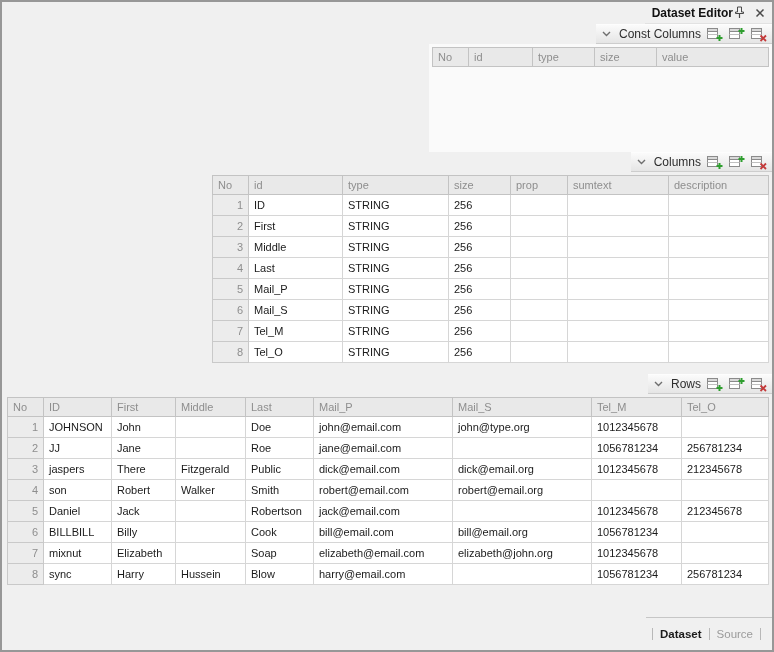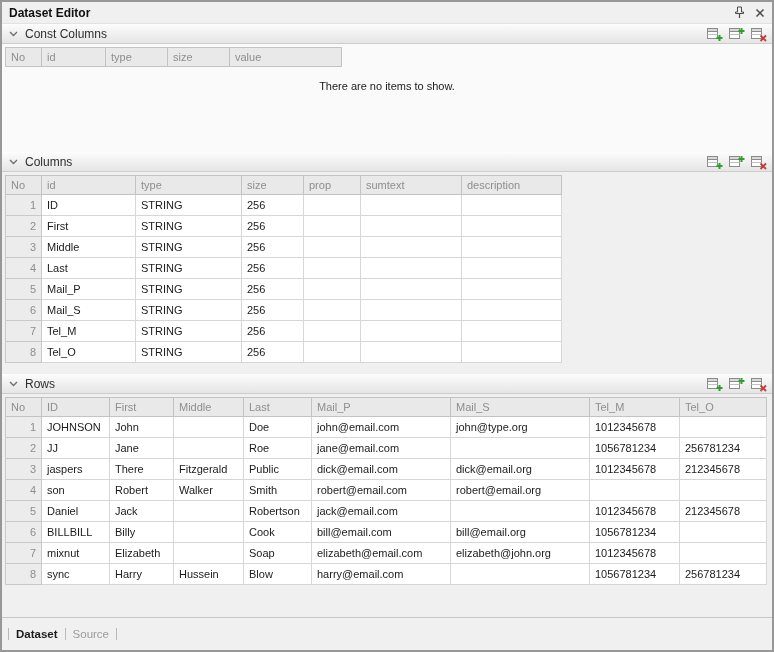--- a/index.html
+++ b/index.html
@@ -1,18 +1,18 @@
 <!DOCTYPE html>
 <html><head>
 <meta charset="utf-8">
 <style>
   * { margin:0; padding:0; box-sizing:border-box; }
   html,body { background:#d7d7d7; font-family:"Liberation Sans", sans-serif; }
   .window { width:774px; height:652px; border:2px solid #979797; background:#f0f0f0;
-            display:flex; flex-direction:column; overflow:hidden; }
+            display:flex; flex-direction:column; overflow:hidden;align-items:flex-end; }
 
   .titlebar { flex:0 0 22px; display:flex; align-items:center; padding:0 7px 0 7px;
               border-bottom:1px solid #e2e2e2; background:#f0f0f0; }
   .title { font-size:12px; font-weight:bold; color:#111; }
   .tb-icons { margin-left:auto; display:flex; align-items:center; gap:9px; }
   .tb-btn { background:none; border:none; padding:0; cursor:pointer; display:flex; align-items:center; }
 
   .section-header { flex:0 0 20px; display:flex; align-items:center; gap:5px;
                     padding:0 5px 0 4px; background:linear-gradient(#fbfbfb,#e5e5e5);
                     border-top:1px solid #fdfdfd; border-bottom:1px solid #cdcdcd; }
@@ -114,21 +114,20 @@
           <tr>
             <th>No</th>
             <th>id</th>
             <th>type</th>
             <th>size</th>
             <th>value</th>
           </tr>
         </thead>
         <tbody></tbody>
       </table>
-    <div class="empty-msg">There are no items to show.</div>
   </div>
 
   <div class="section-header">
     <button class="collapse-btn">
       <svg width="9" height="6" viewBox="0 0 9 6">
           <path d="M1 1l3.5 3.5L8 1" fill="none" stroke="#6f6f6f" stroke-width="1.4"></path>
         </svg>
     </button>
     <span class="section-title">Columns</span>
     <span class="grid-toolbar">

